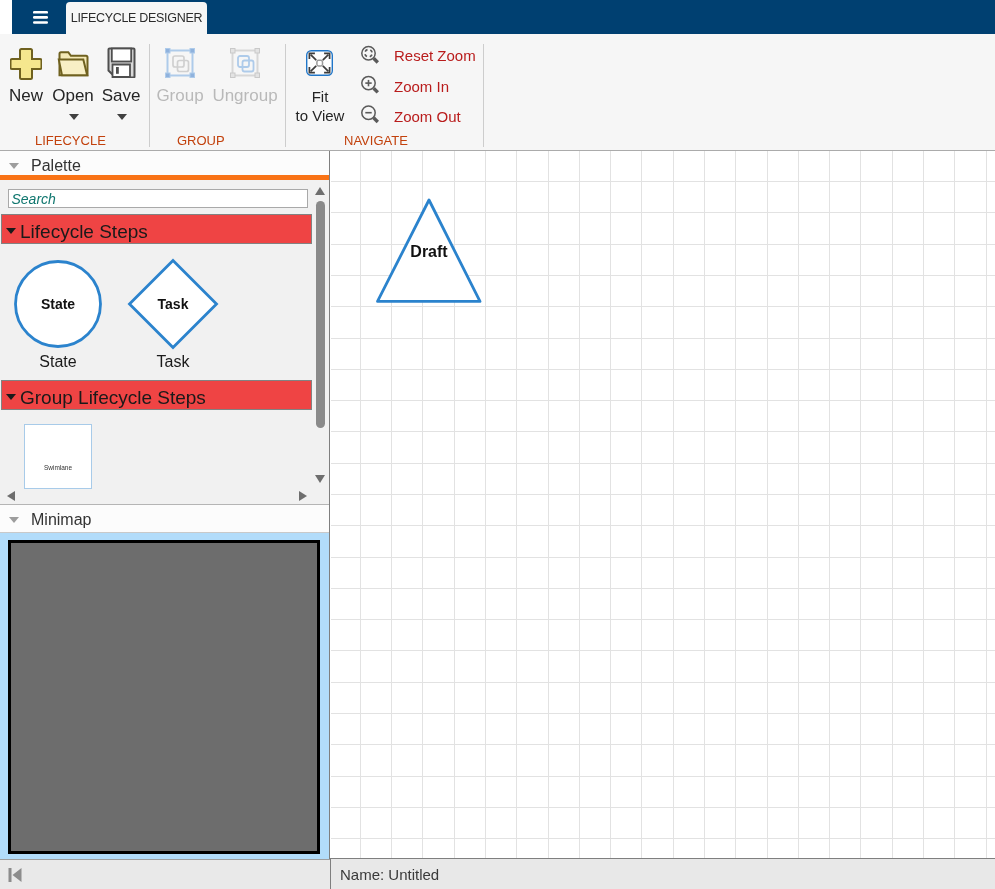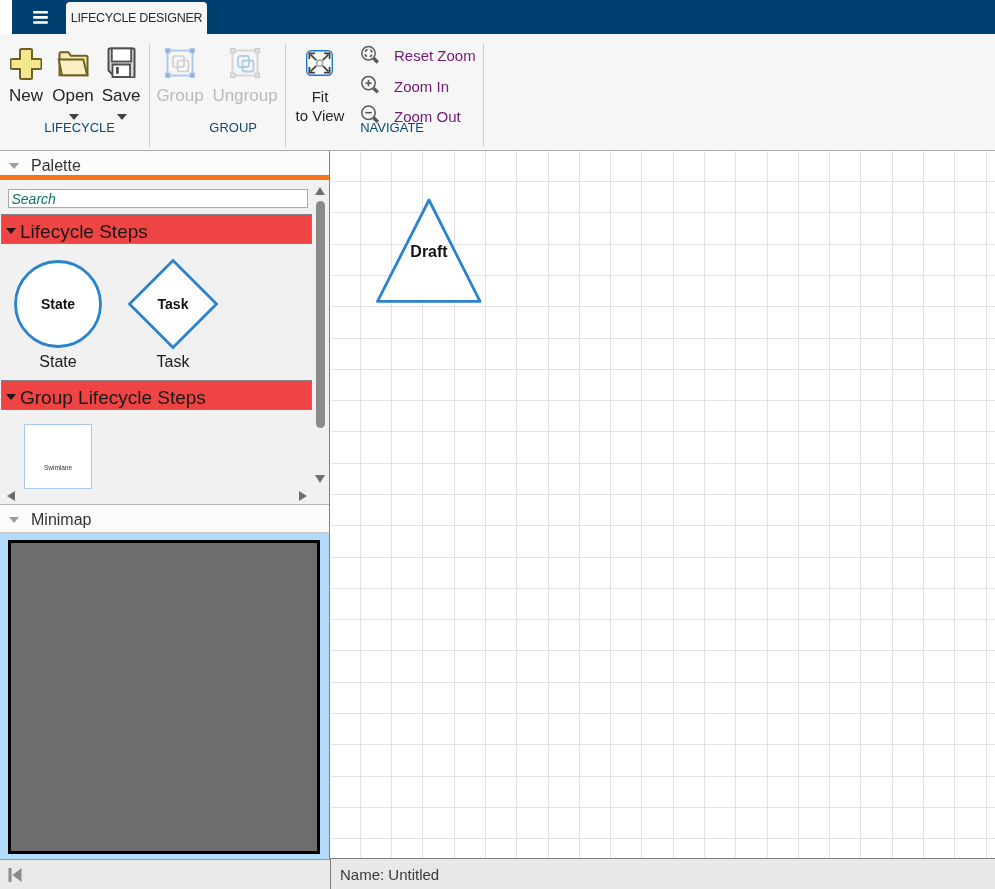--- a/index.html
+++ b/index.html
@@ -7,27 +7,27 @@
 body { font-family:"Liberation Sans", sans-serif; position:relative; background:#fff; }
 .abs { position:absolute; }
 
 
 #topbar { left:12px; top:0; width:995px; height:34px; background:#004071; }
 #tab { left:54px; top:2px; width:141px; height:32px; background:#f6f6f6; border-radius:4px 4px 0 0;
   font-size:12.5px; letter-spacing:-0.3px; color:#2b2b2b; text-align:center; line-height:33px; }
 
 
 #ribbon { left:0; top:34px; width:995px; height:117px; background:#f6f6f6; border-bottom:1px solid #ababab; }
-.seclabel { font-size:13px; color:#0c4a6e; top:86px; text-align:right; }
+.seclabel { font-size:13px; color:#c2410c; top:99px; text-align:left; }
 .vsep { top:10px; height:103px; width:1px; background:#cdcdcd; }
 .btnlabel { font-size:17px; color:#252525; text-align:center; top:52px; }
 .dislabel { color:#b9b9b9; }
 .caret { width:0; height:0; border-left:5px solid transparent; border-right:5px solid transparent;
   border-top:6px solid #404040; top:80px; }
-.zoomtxt { font-size:15px; color:#701a75; left:394px; }
+.zoomtxt { font-size:15px; color:#b91c1c; left:394px; }
 
 
 #panel { left:0; top:151px; width:330px; height:738px; background:#f1f1f1; border-right:1px solid #7f7f7f; }
 .phead { left:0; width:329px; height:29px; background:#fcfcfc; font-size:16px; color:#333; }
 .phead .tri { position:absolute; left:9px; top:12px; width:0; height:0;
   border-left:5.5px solid transparent; border-right:5.5px solid transparent; border-top:6px solid #9d9d9d; }
 .phead .txt { position:absolute; left:31px; top:6px; }
 .shead { left:1px; width:311px; height:30px; background:#ef4444; border:1px solid #828282; font-size:19px; color:#1a1a1a; }
 .shead .tri { position:absolute; left:4px; top:13px; width:0; height:0;
   border-left:5px solid transparent; border-right:5px solid transparent; border-top:6.5px solid #1a1a1a; }

